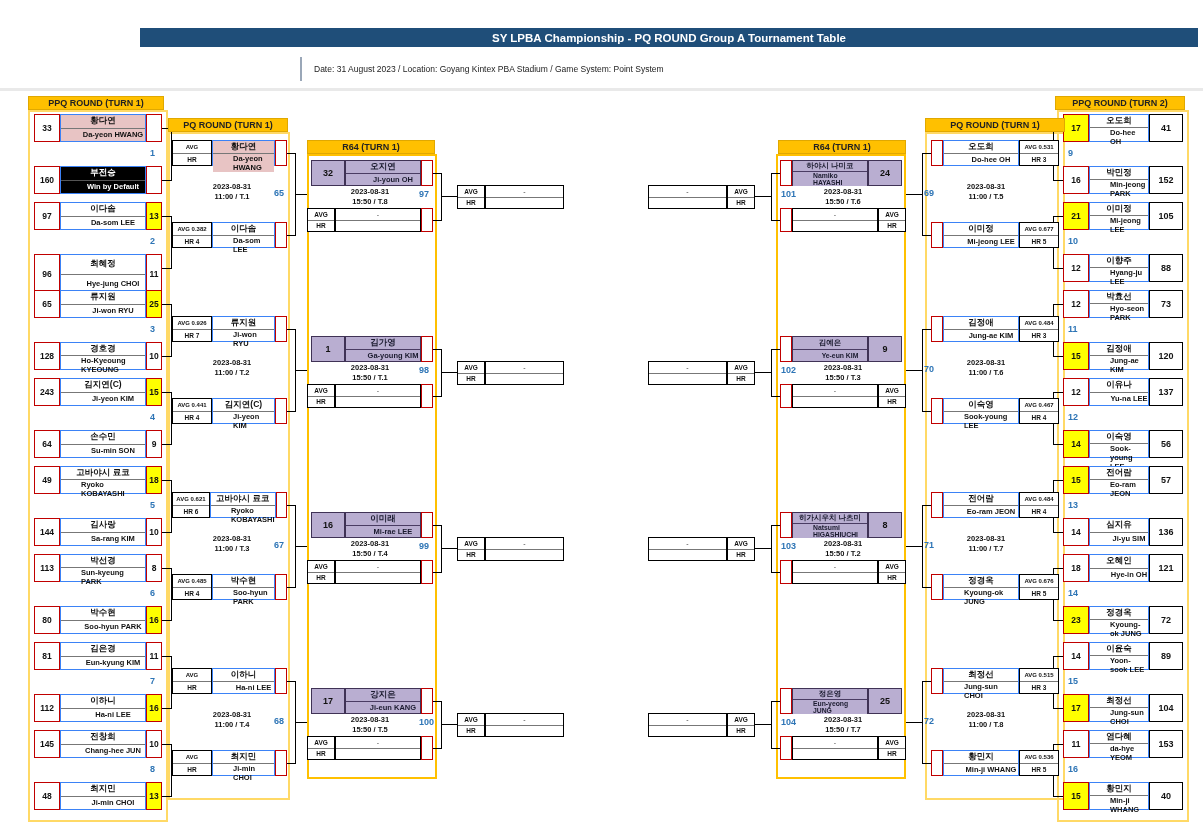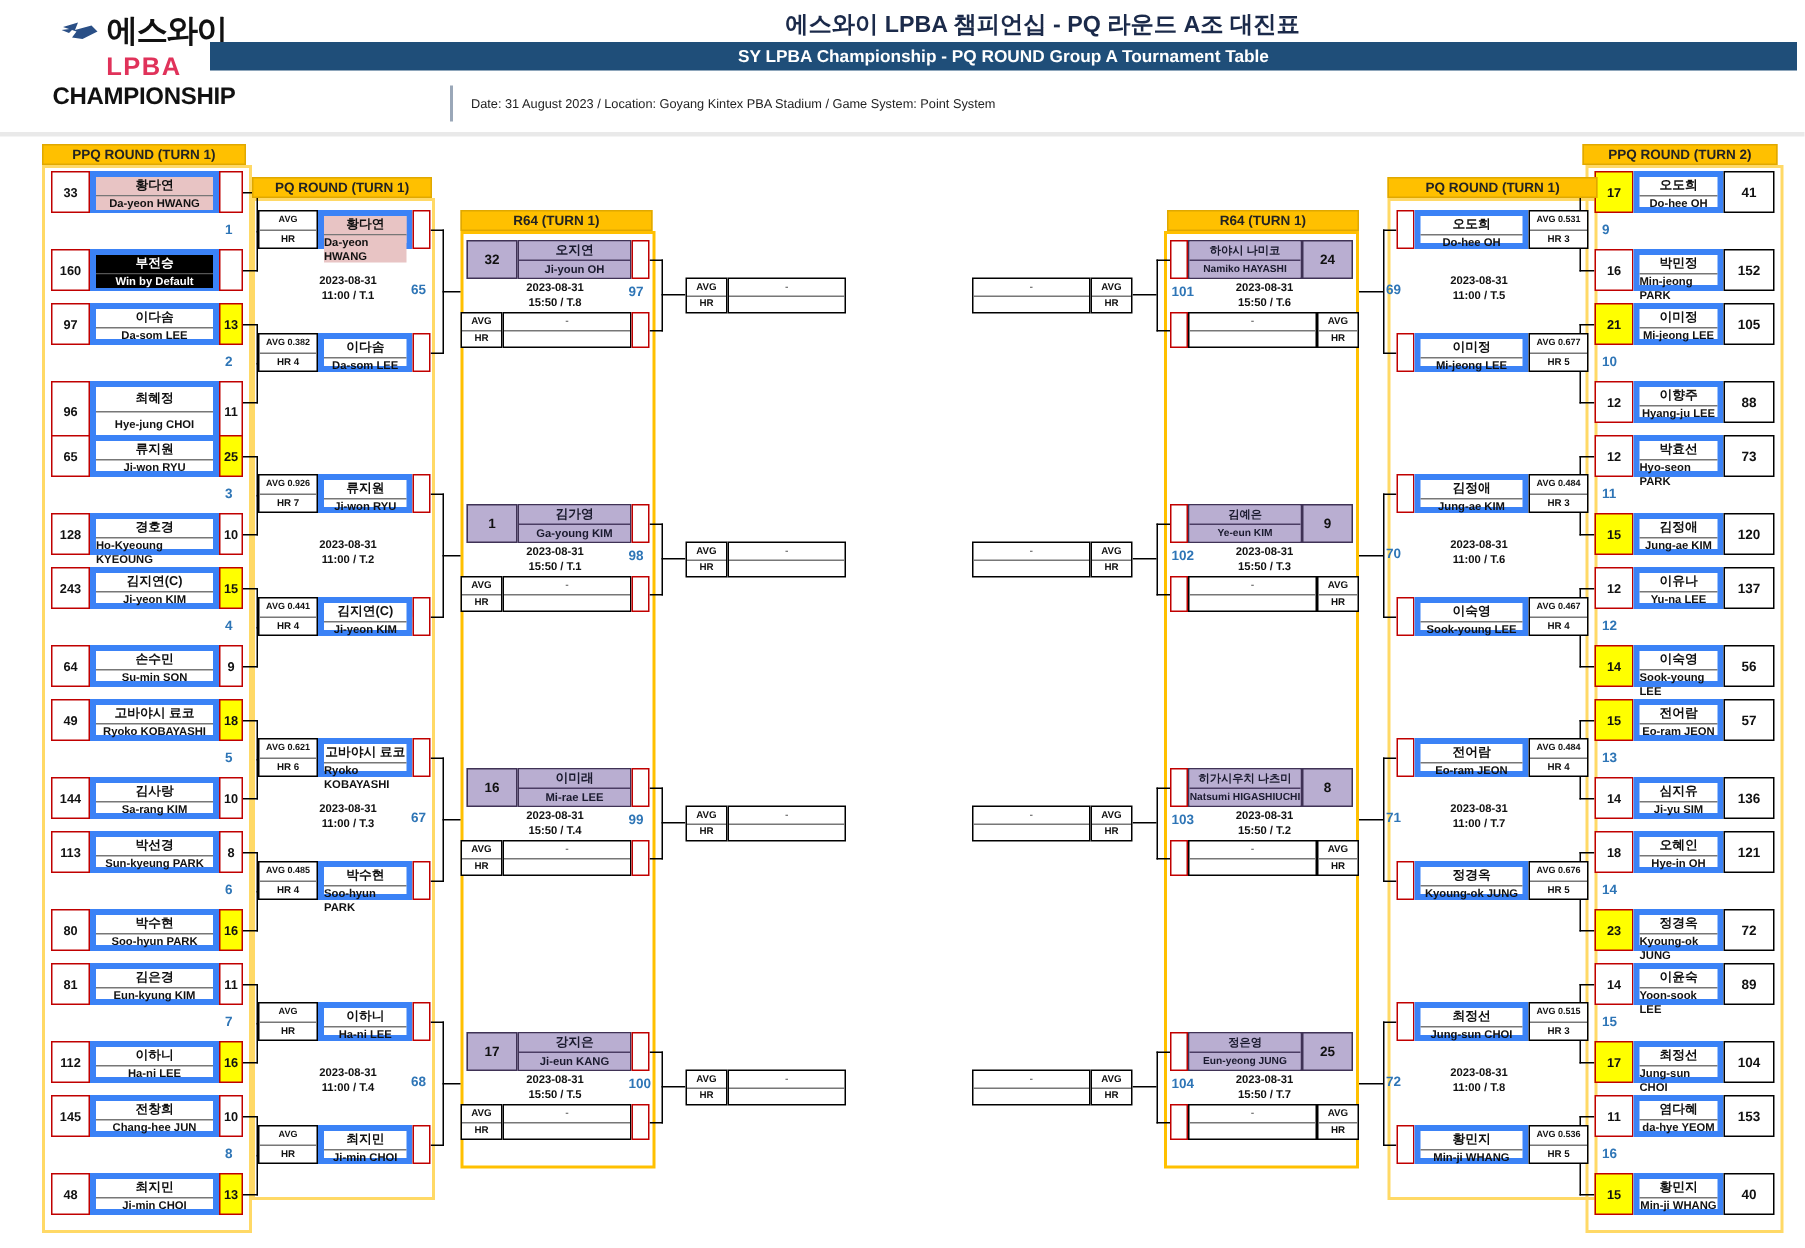--- a/index.html
+++ b/index.html
@@ -55,25 +55,25 @@
 
   
   .card{ position:absolute; z-index:4; display:flex; }
   .cell{ display:flex; align-items:center; justify-content:center; overflow:hidden;}
 
   .seedbox{
     width:26px; border:1px solid #c00000; font-size:8.5px; font-weight:bold;
     background:#fff; text-align:center;
   }
   .seedbox.hl{ background:#ffff00; }
-  .namebox{ flex:1; border:4px solid #3b82f6; background:#fff; display:flex; flex-direction:column;}
+  .namebox{ flex:1; border:1px solid #3b82f6; background:#fff; display:flex; flex-direction:column;}
   .nm-ko{ flex:1; border-bottom:1px solid #777; font-size:8.5px; font-weight:bold; color:#111;
           display:flex; align-items:center; justify-content:center;}
   .nm-en{ flex:1; font-size:7.5px; font-weight:bold; color:#111;
-          display:flex; align-items:center; justify-content:center;}
+          display:flex; align-items:center; justify-content:center;padding-left:20px;}
   .tailbox{ width:12px; border:1px solid #c00000; background:#fff;}
   .tailbox.hl{ background:#ffff00; }
 
   .card.pink .namebox{ background:#e8c4c4; }
   .card.pink .nm-ko, .card.pink .nm-en{ background:#e8c4c4;}
   .card.black .namebox{ background:#000; }
   .card.black .nm-ko{ background:#000; color:#fff; border-bottom:1px solid #555;}
   .card.black .nm-en{ background:#000; color:#fff;}
 
   
@@ -106,35 +106,21 @@
   .matchno{ position:absolute; z-index:3; font-size:9px; font-weight:bold; color:#2e75b6;}
   .bout{ position:absolute; z-index:3; font-size:9px; font-weight:bold; color:#2e75b6;}
 
   
   .ln{ position:absolute; background:#000; z-index:2;}
 </style>
 </head>
 <body>
 
 <div id="header">
-  <div class="logo-block">
-    <div class="logo-row1">
-      <span class="logo-bird">
-        <svg width="26" height="15" viewBox="0 0 26 15">
-          <path d="M1 5 L11 2 L9 7 L20 4 L24 8 L14 13 L7 12 L10 8 Z" fill="#2a4f86"></path>
-          <path d="M0 7 L8 6 L5 9 Z" fill="#2a4f86"></path>
-        </svg>
-      </span>
-      <span class="logo-sy">에스와이</span>
-    </div>
-    <div class="logo-lpba">LPBA</div>
-    <div class="logo-champ">CHAMPIONSHIP</div>
-  </div>
-
-  <div class="title-main">에스와이 LPBA 챔피언십 - PQ 라운드 A조 대진표</div>
+
   <div class="title-bar">SY LPBA Championship - PQ ROUND Group A Tournament Table</div>
   <div class="meta-wrap">
     <span class="meta-en">Date: 31 August 2023 / Location: Goyang Kintex PBA Stadium / Game System: Point System</span>
   </div>
   <div class="header-rule"></div>
 </div>
 
 <div class="round-head" style="left:28px;  top:96px;  width:136px;">PPQ ROUND (TURN 1)</div>
 <div class="round-head" style="left:168px; top:118px; width:120px;">PQ ROUND (TURN 1)</div>
 <div class="round-head" style="left:307px; top:140px; width:128px;">R64 (TURN 1)</div>

